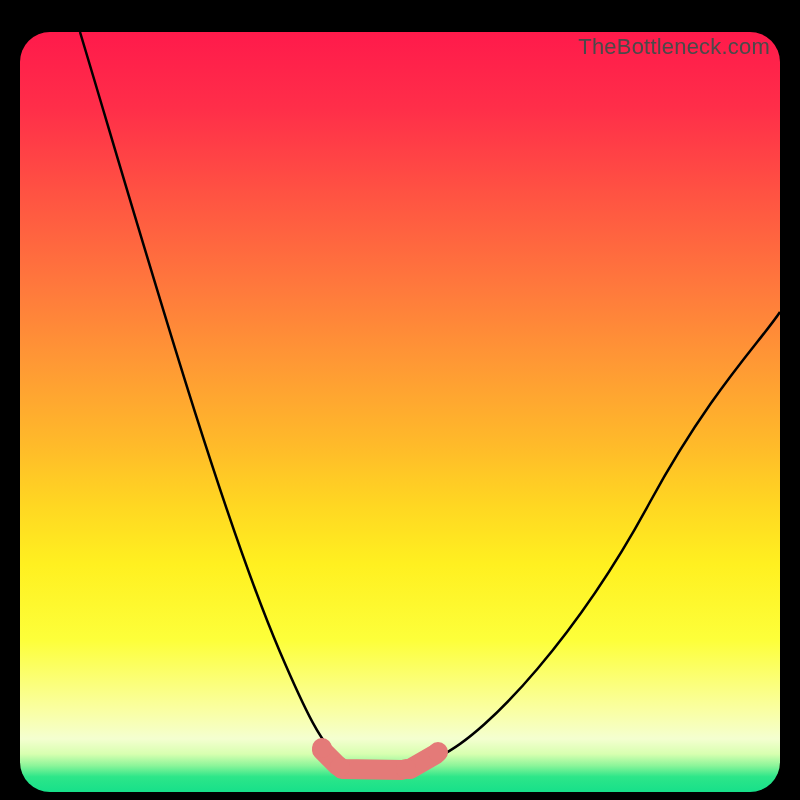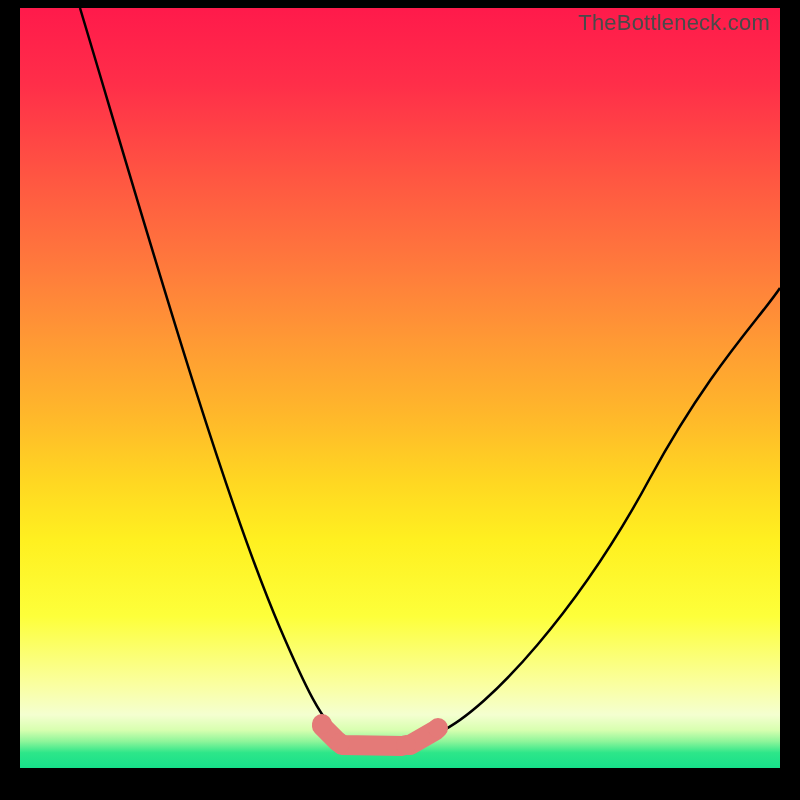--- a/index.html
+++ b/index.html
@@ -15,21 +15,21 @@
     position: absolute;
     left: 0;
     top: 0;
     width: 800px;
     height: 800px;
     background: #000;
   }
   .plot {
     position: absolute;
     left: 20px;
-    top: 8px;
+    top: 32px;
     width: 760px;
     height: 760px;
     
     background: linear-gradient(
       to bottom,
       #ff1a4b 0%,
       #ff2e49 10%,
       #ff5542 22%,
       #ff7a3c 34%,
       #ff9a34 44%,
@@ -37,20 +37,21 @@
       #ffd622 62%,
       #fff020 70%,
       #fdff3a 80%,
       #faffa0 89%,
       #f4ffd0 93%,
       #d8ffb0 95%,
       #8ef59a 96.5%,
       #2de689 98%,
       #17e08a 100%
     );
+    border-radius: 30px;
   }
   .watermark {
     position: absolute;
     top: 2px;
     right: 10px;
     color: #4a4a4a;
     font-size: 22px;
     font-weight: 500;
     letter-spacing: 0.2px;
   }

